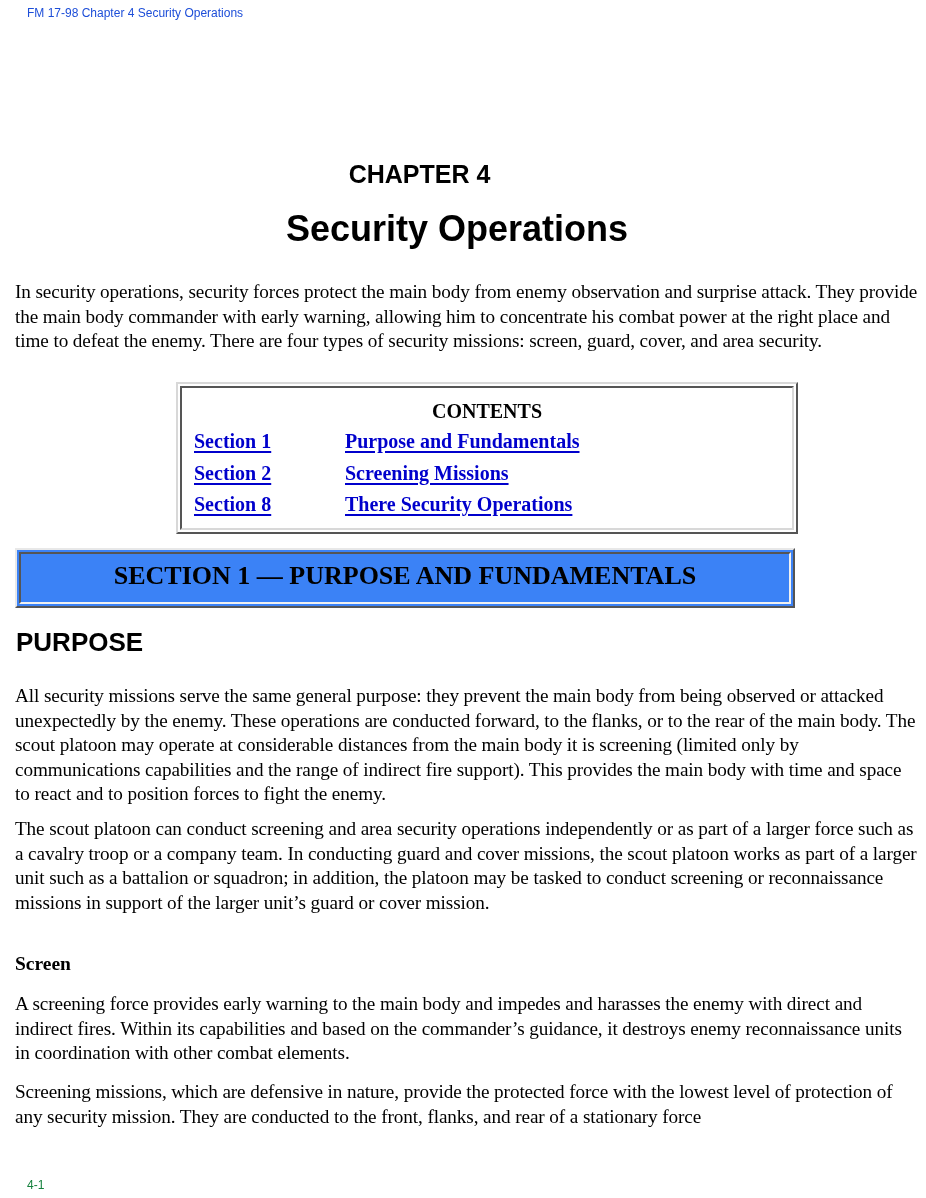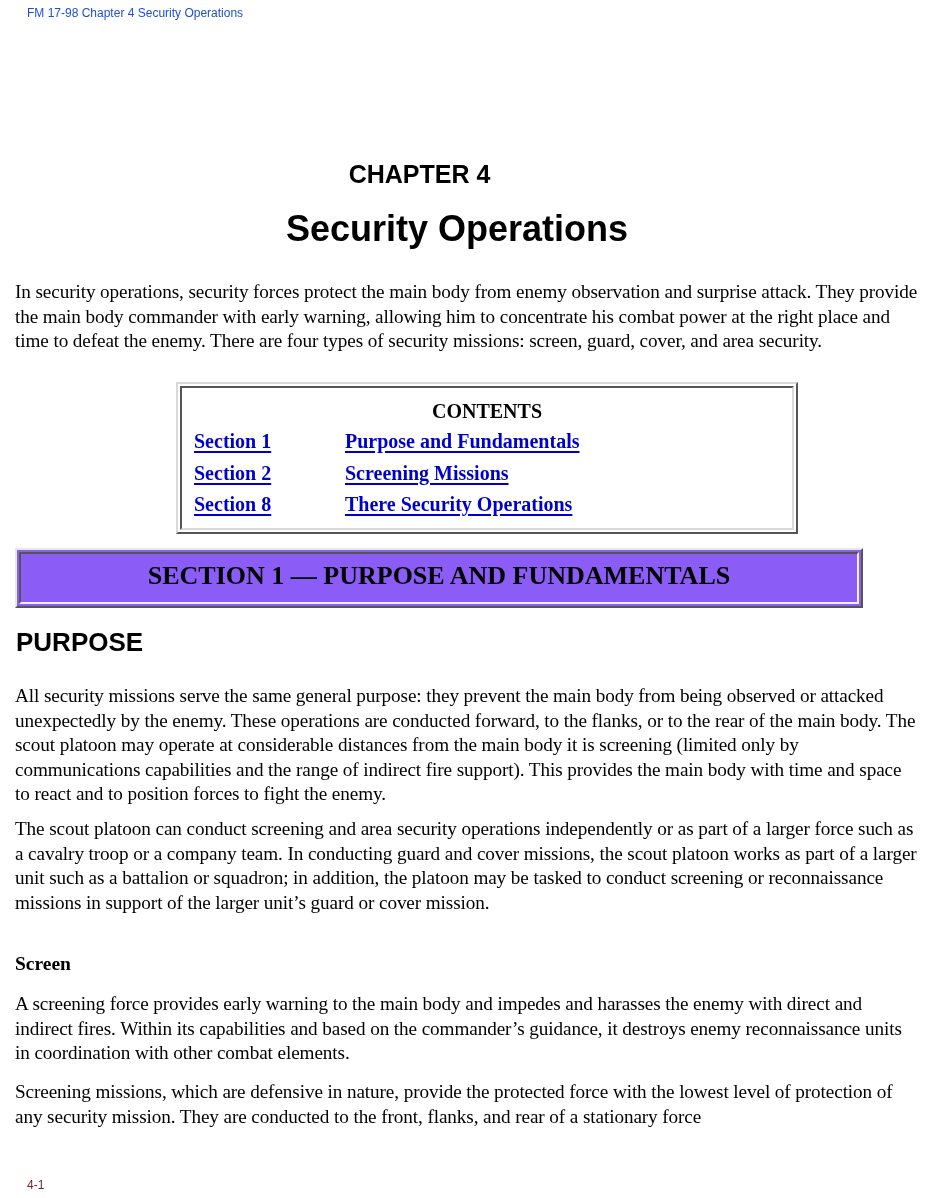--- a/index.html
+++ b/index.html
@@ -96,24 +96,24 @@
       text-decoration: underline;
       text-decoration-thickness: 2px;
       text-underline-offset: 3px;
     }
     .toc-num { position: absolute; left: 0; white-space: nowrap; }
     .toc-title { position: absolute; left: 151px; white-space: nowrap; }
     .section-banner {
       position: absolute;
       left: 15px;
       top: 548px;
-      width: 848px;
+      width: 780px;
       height: 60px;
       box-sizing: border-box;
-      background: #8b5cf6;
+      background: #3b82f6;
       border-top: 2px solid #e8e8e8;
       border-left: 2px solid #e8e8e8;
       border-right: 2px solid #555;
       border-bottom: 2px solid #555;
     }
     .section-banner-inner {
       position: absolute;
       left: 2px; top: 2px; right: 2px; bottom: 2px;
       border-top: 2px solid #555;
       border-left: 2px solid #555;
@@ -144,21 +144,21 @@
       font-size: 19.5px;
     }
     #p3 { top: 992px; }
     #p4 { top: 1080px; }
     .page-number {
       position: absolute;
       left: 27px;
       top: 1178px;
       font-family: "Liberation Sans", sans-serif;
       font-size: 12px;
-      color: #7f1d1d;
+      color: #15803d;
     }
   </style>
 </head>
 <body>
 
 <div class="running-header">FM 17-98 Chapter 4 Security Operations</div>
 
 <div class="chapter-label">CHAPTER 4</div>
 <div class="chapter-title">Security Operations</div>
 

